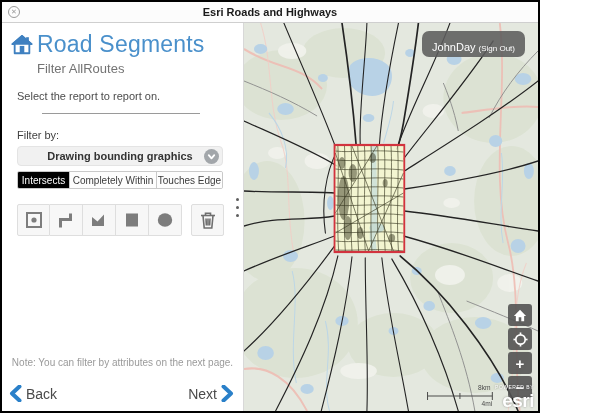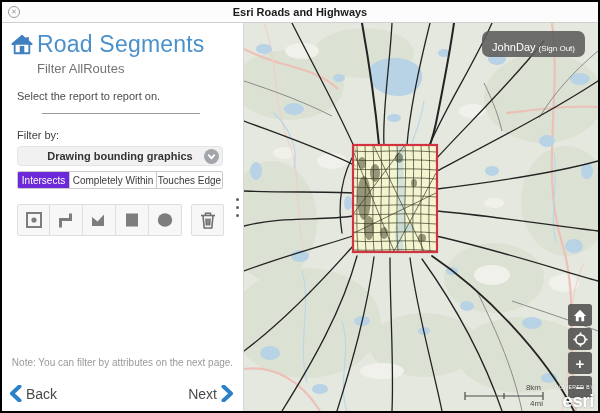--- a/index.html
+++ b/index.html
@@ -1,18 +1,18 @@
 <!DOCTYPE html>
 <html><head>
 <meta charset="utf-8">
 <style>
   * { box-sizing: border-box; margin: 0; padding: 0; }
   body { font-family: "Liberation Sans", sans-serif; background:#fff; }
   .window {
-    width: 600px; height: 413px; border: 2px solid #000; background:#fff;
+    width: 540px; height: 413px; border: 2px solid #000; background:#fff;
     position: relative; overflow: hidden;
   }
   
   .titlebar {
     height: 21px; background:#fcfcfc; border-bottom:1px solid #cfcfcf;
     position: relative; display:flex; align-items:center;
   }
   .close-btn {
     width: 12px; height: 12px; border:1px solid #9a9a9a; border-radius:50%;
     color:#9a9a9a; font-size:7px; line-height:10px; text-align:center;
@@ -46,21 +46,21 @@
     border-radius:50%; background:#a2a6aa; display:flex; align-items:center; justify-content:center;
   }
   .tabs { display:flex; margin:5px 0 0 15px; width:206px; height:18px;
           border:1px solid #c9c9c9; border-radius:2px; overflow:hidden; }
   .tab { font-size:10px; color:#3c3c3c; background:#fdfdfd; display:flex;
          align-items:center; justify-content:center; cursor:pointer; }
   .tab + .tab { border-left:1px solid #c9c9c9; }
   .tab-0 { width:51px; }
   .tab-1 { width:87px; }
   .tab-2 { flex:1; }
-  .tab.active { background:#6d28d9; color:#fff; }
+  .tab.active { background:#000000; color:#fff; }
   .tools { display:flex; align-items:center; margin:15px 0 0 15px; }
   .tool-group { display:flex; }
   .tool-btn {
     width:33px; height:32px; background:#f7f7f7; border:1px solid #dedede;
     display:flex; align-items:center; justify-content:center; cursor:pointer;
   }
   .tool-group .tool-btn + .tool-btn { border-left:none; }
   .tool-group .tool-btn:first-child { border-radius:2px 0 0 2px; }
   .tool-group .tool-btn:last-child { border-radius:0 2px 2px 0; }
   .trash-btn { margin-left:9px; border-radius:2px; }

